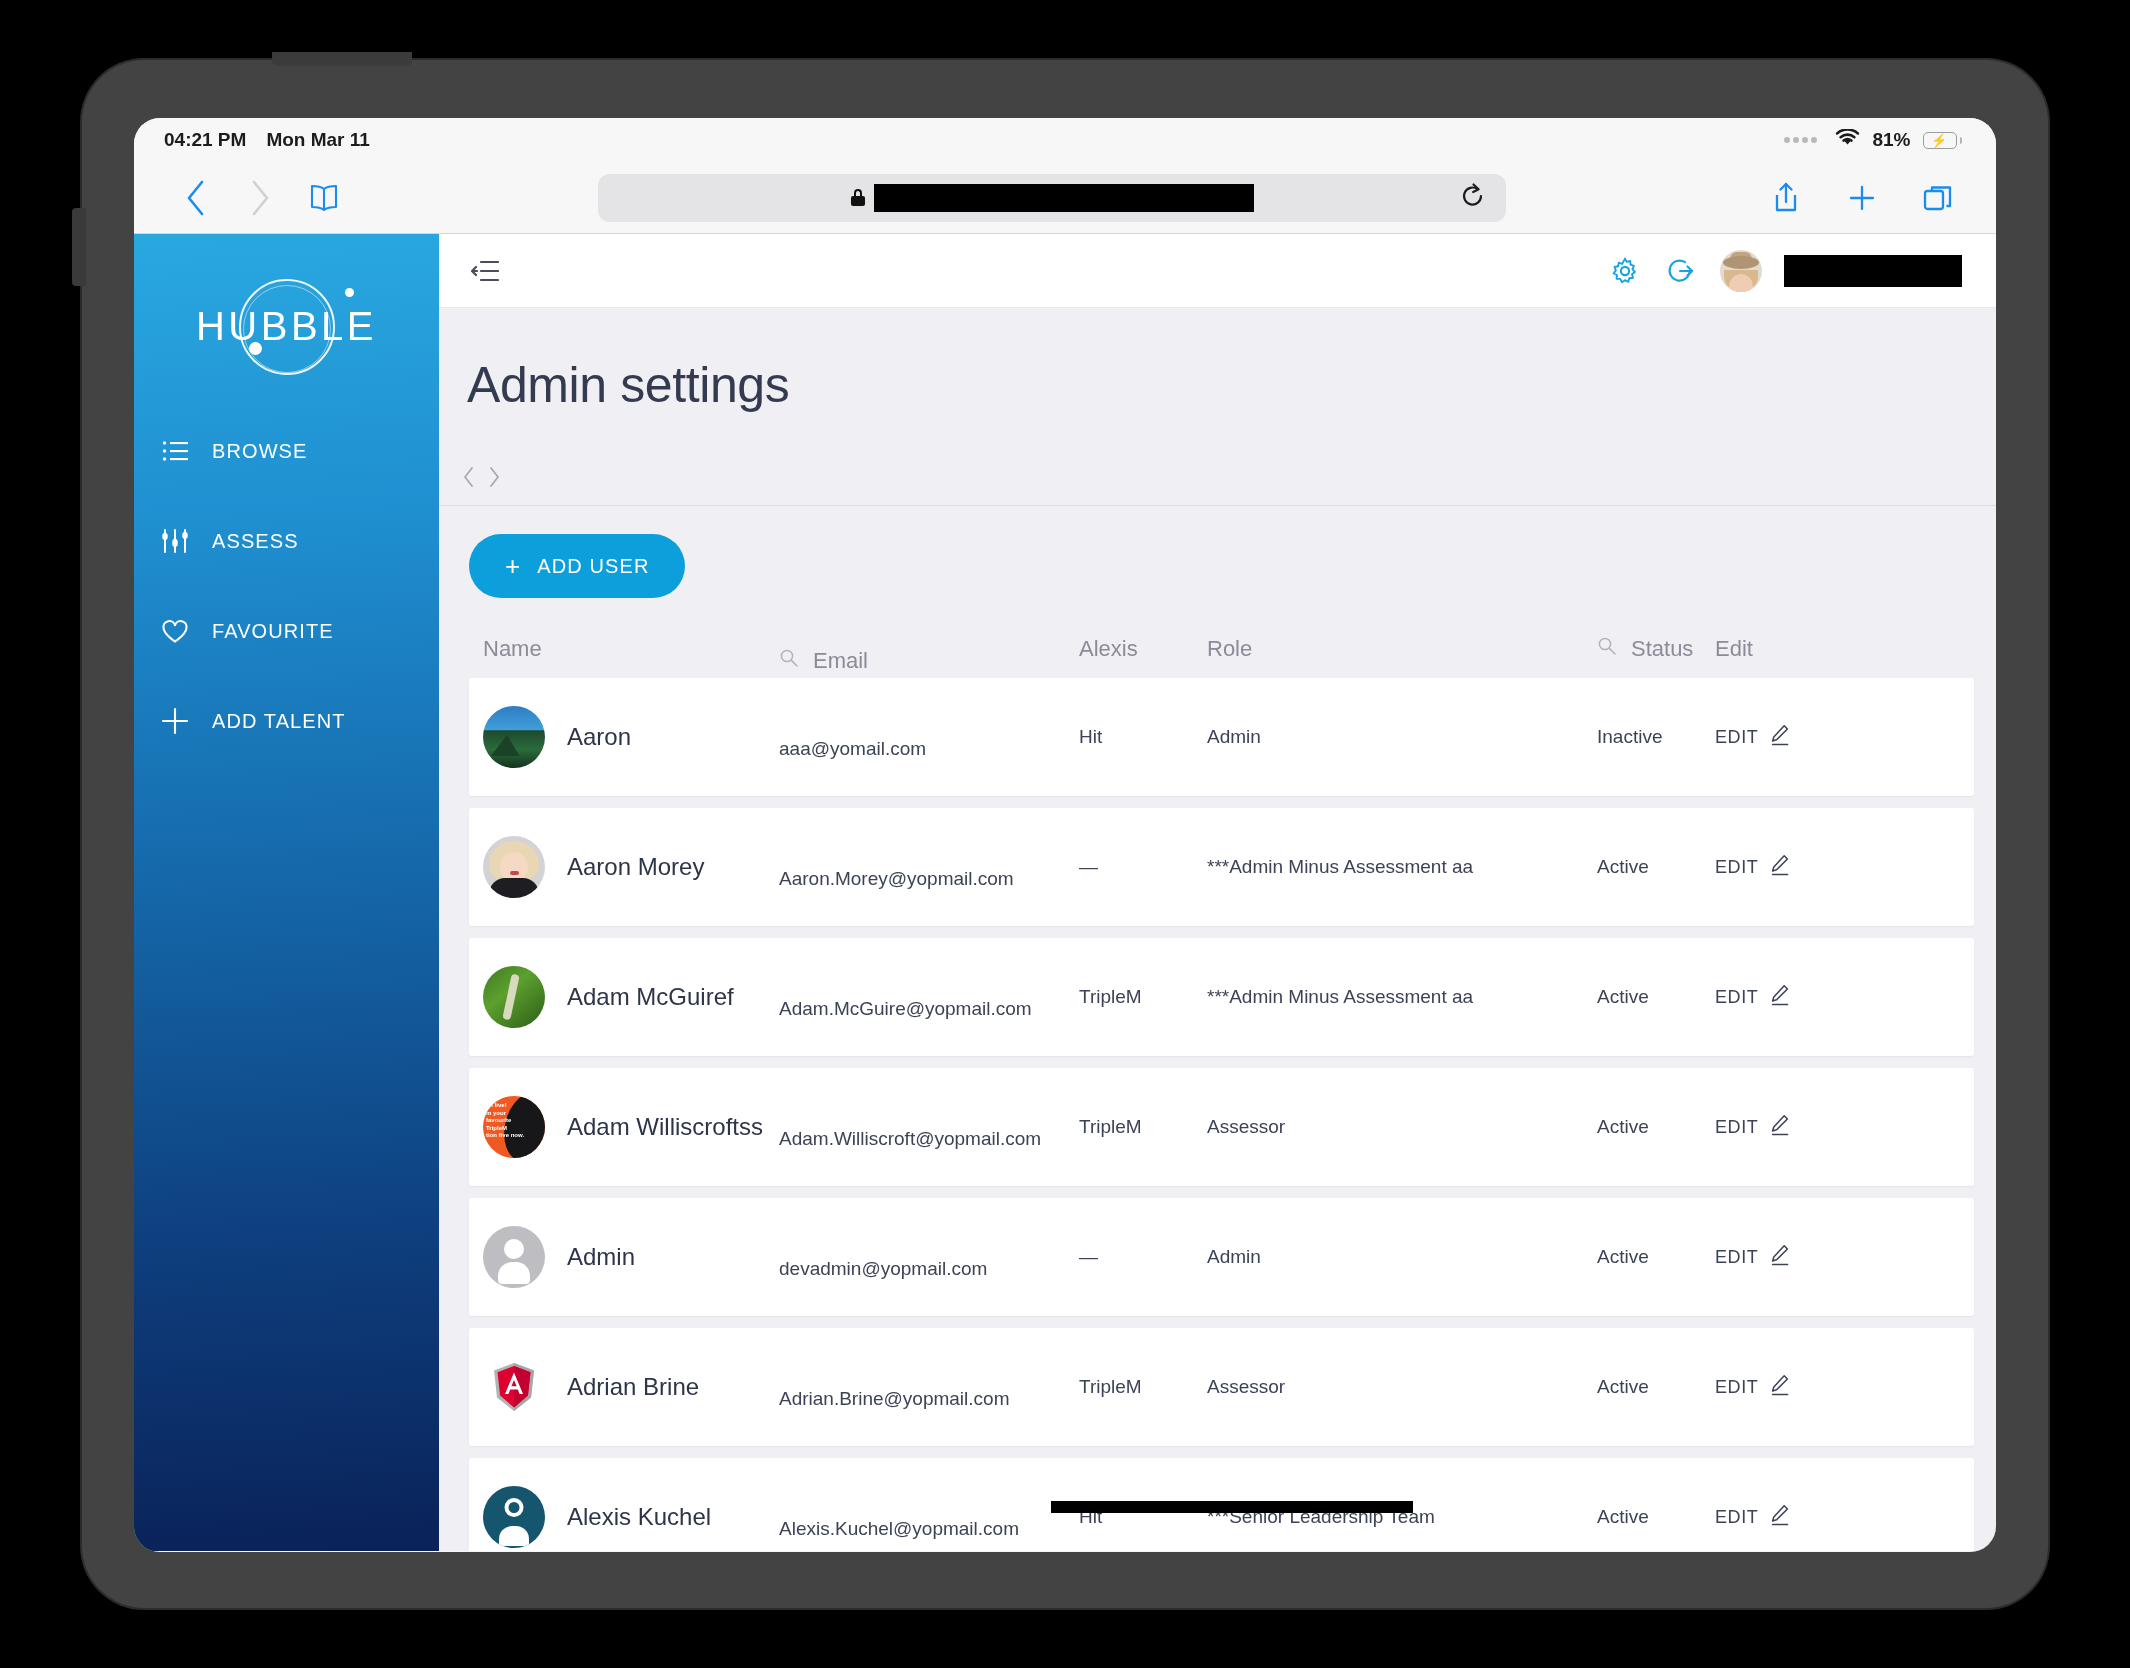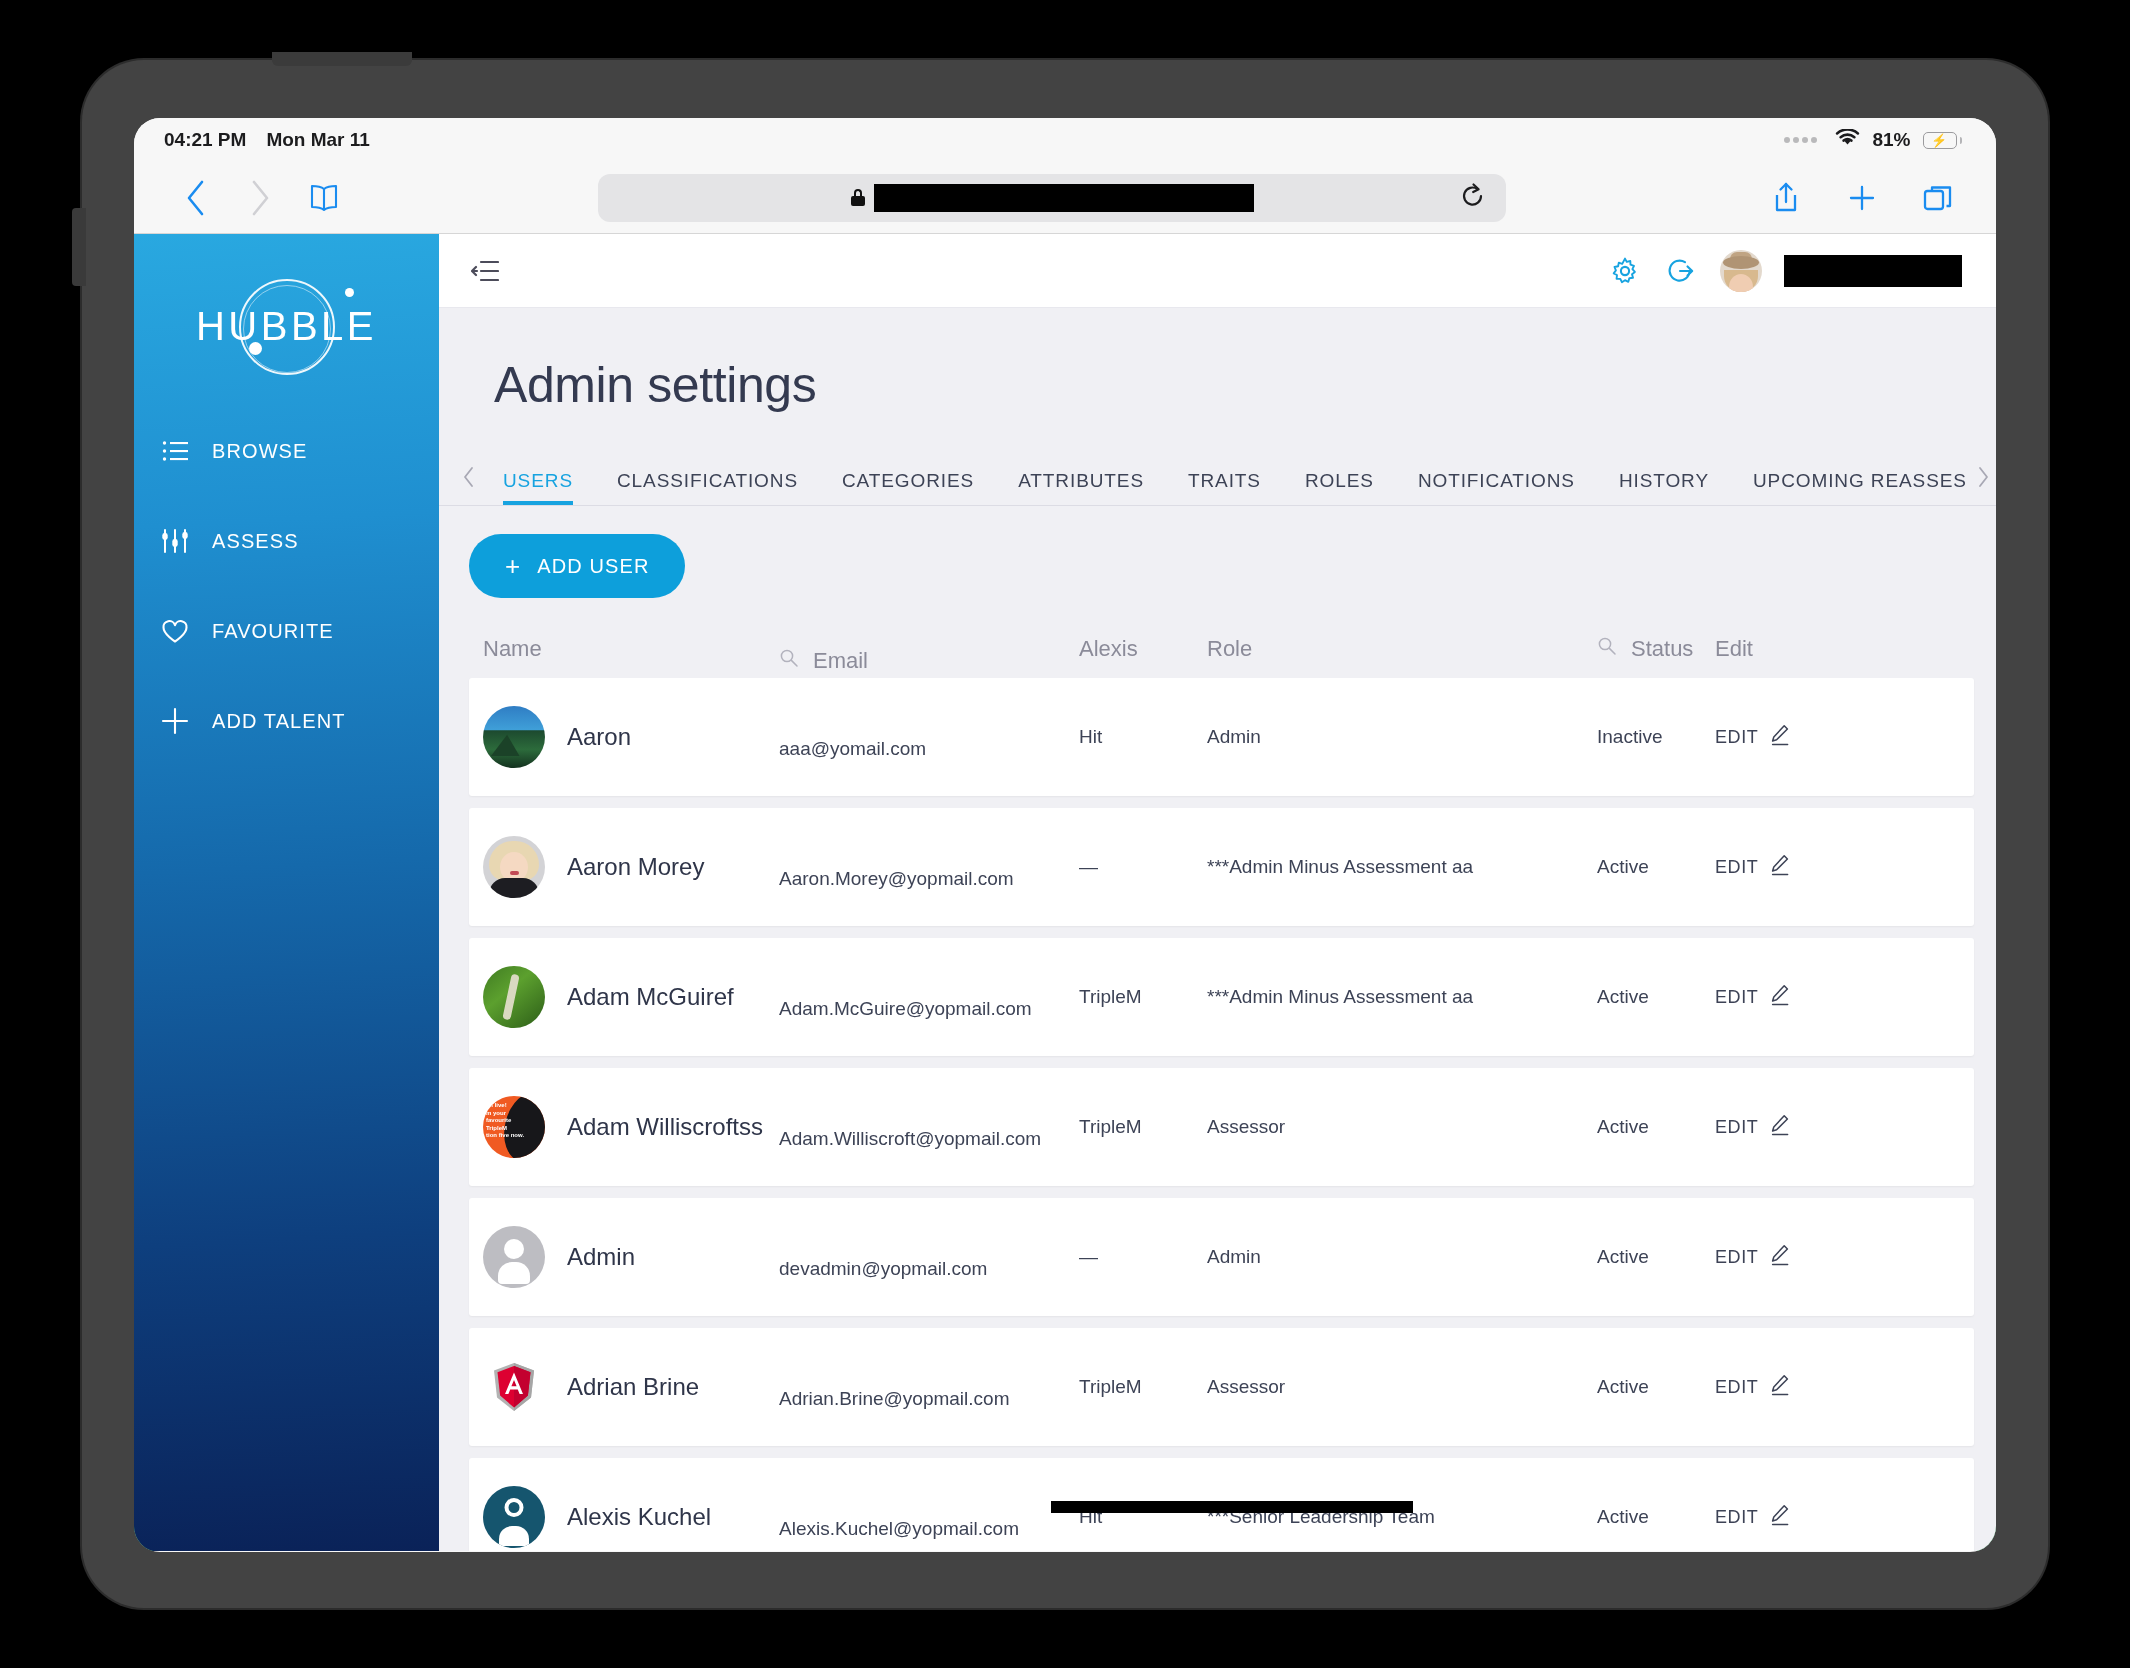--- a/index.html
+++ b/index.html
@@ -281,21 +281,20 @@
     overflow: hidden;
     padding: 0 0 0 0;
     position: relative;
   }
   #page-title {
     font-size: 50px;
     color: #343a50;
     font-weight: 400;
     padding: 48px 0 0 28px;
     letter-spacing: -0.4px;
-    margin-left: 27px;
   }
 
   
   #tabs-row {
     display: flex;
     align-items: flex-end;
     padding: 44px 0 0 16px;
     border-bottom: 1px solid #dcdce4;
     height: 92px;
     position: relative;
@@ -626,31 +625,20 @@
 
         <div id="content">
 
           <div id="page-title">Admin settings</div>
 
           <div id="tabs-row">
             <div id="tab-prev">
               <svg width="13" height="22" viewBox="0 0 13 22">
                 <path d="M10 2 L3 11 L10 20" stroke="#a8a8b4" stroke-width="1.8" fill="none" stroke-linecap="round" stroke-linejoin="round"></path>
               </svg>
-            </div>
-            <div id="tabs-scroll">
-              <div class="tab active">USERS</div>
-              <div class="tab">CLASSIFICATIONS</div>
-              <div class="tab">CATEGORIES</div>
-              <div class="tab">ATTRIBUTES</div>
-              <div class="tab">TRAITS</div>
-              <div class="tab">ROLES</div>
-              <div class="tab">NOTIFICATIONS</div>
-              <div class="tab">HISTORY</div>
-              <div class="tab">UPCOMING REASSES</div>
             </div>
             <div id="tab-next">
               <svg width="13" height="22" viewBox="0 0 13 22">
                 <path d="M3 2 L10 11 L3 20" stroke="#a8a8b4" stroke-width="1.8" fill="none" stroke-linecap="round" stroke-linejoin="round"></path>
               </svg>
             </div>
           </div>
 
           <div id="add-user-row">
             <button id="add-user-button">

